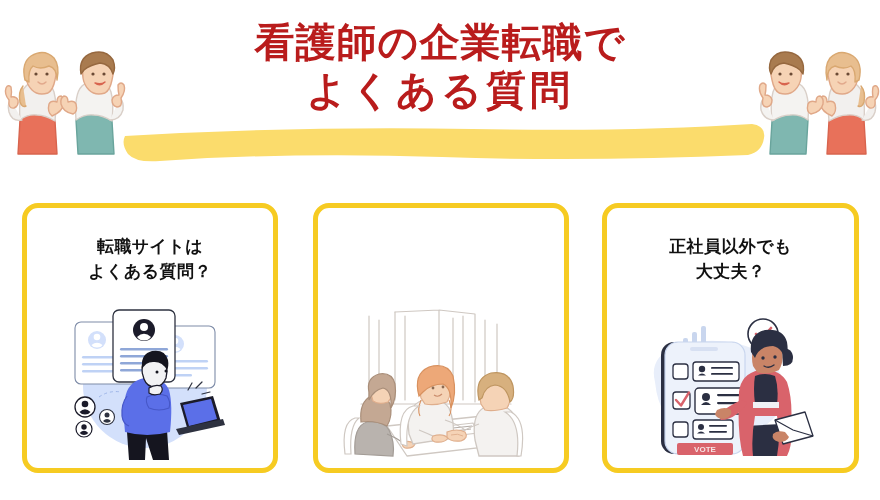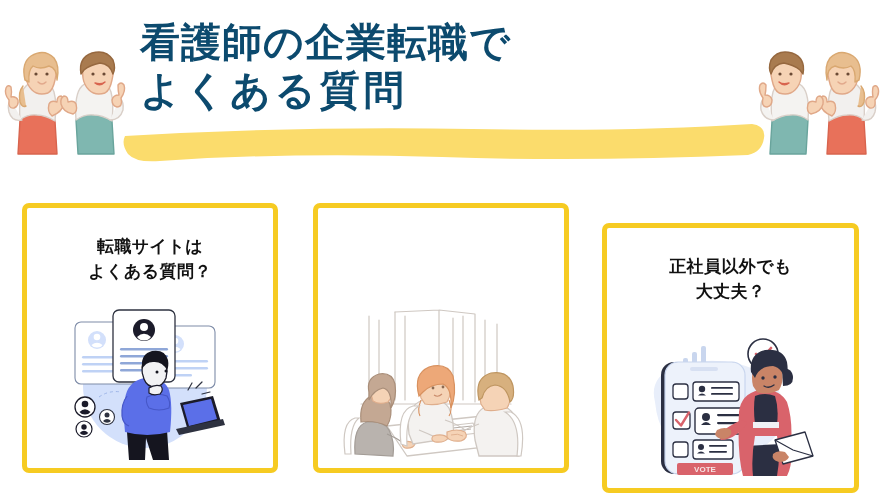--- a/index.html
+++ b/index.html
@@ -9,43 +9,43 @@
     background:#ffffff;
     font-family:"Liberation Sans","DejaVu Sans",sans-serif;
     overflow:hidden;position:relative;
   }
   .stage{position:absolute;inset:0;width:880px;height:500px;}
 
   
   .header{position:absolute;left:0;top:0;width:880px;height:180px;}
   .title{
     position:absolute;left:140px;top:18px;width:600px;
-    text-align:left;color:#0c4a6e;font-weight:bold;
+    text-align:center;color:#b91c1c;font-weight:bold;
     font-size:40px;line-height:48px;letter-spacing:1px;
   }
   .title-line{display:block;white-space:nowrap;}
   .title-line.l2{letter-spacing:4px;}
 
   .brush{position:absolute;left:112px;top:122px;width:660px;height:46px;}
 
   .people-left{position:absolute;left:0px;top:8px;width:140px;height:152px;}
   .people-right{position:absolute;left:744px;top:8px;width:140px;height:152px;}
 
   
   .cards{position:absolute;left:0;top:200px;width:880px;height:285px;}
   .card{
     position:absolute;top:3px;height:270px;
     background:#ffffff;
     border:5px solid #F6CB22;
-    border-radius:7px;
+    border-radius:16px;
     box-sizing:border-box;
   }
   .card.c1{left:22px;width:256px;}
   .card.c2{left:313px;width:256px;}
-  .card.c3{left:602px;width:257px;margin-top:20px;}
+  .card.c3{left:602px;width:257px;}
 
   .card-title{
     position:absolute;left:0;right:0;top:26px;
     text-align:center;color:#111111;
     font-weight:bold;font-size:17px;line-height:25px;
     letter-spacing:0.4px;
   }
   .card-title span{display:block;white-space:nowrap;}
 
   .card-art{position:absolute;left:0;right:12px;top:96px;height:165px;}

